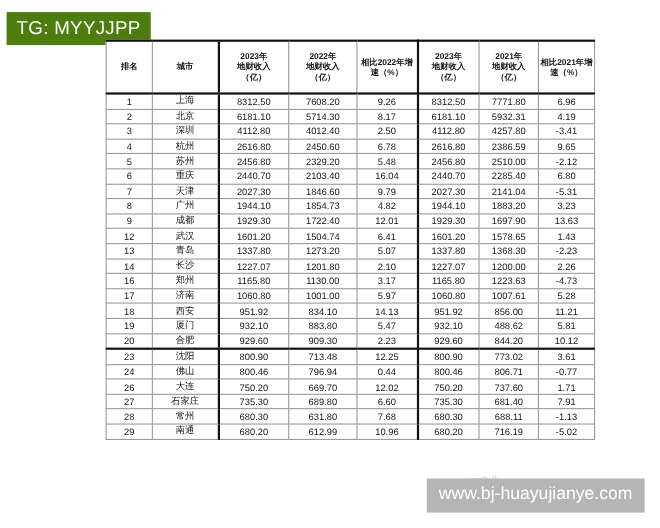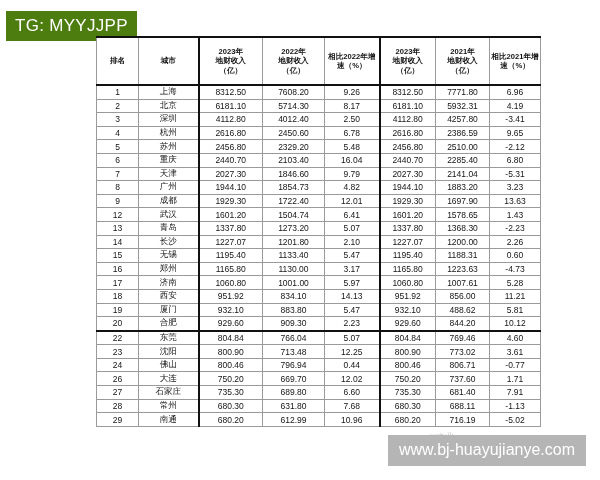--- a/index.html
+++ b/index.html
@@ -295,30 +295,20 @@
           <td class="c-rank">14</td>
           <td class="c-city">长沙</td>
           <td class="bold vl-left">1227.07</td>
           <td class="bold">1201.80</td>
           <td class="vl-right">2.10</td>
           <td>1227.07</td>
           <td>1200.00</td>
           <td>2.26</td>
         </tr>
         <tr>
-          <td class="c-rank">15</td>
-          <td class="c-city">无锡</td>
-          <td class="bold vl-left">1195.40</td>
-          <td class="bold">1133.40</td>
-          <td class="vl-right">5.47</td>
-          <td>1195.40</td>
-          <td>1188.31</td>
-          <td>0.60</td>
-        </tr>
-        <tr>
           <td class="c-rank">16</td>
           <td class="c-city">郑州</td>
           <td class="bold vl-left">1165.80</td>
           <td class="bold">1130.00</td>
           <td class="vl-right">3.17</td>
           <td>1165.80</td>
           <td>1223.63</td>
           <td class="faded">-4.73</td>
         </tr>
         <tr>
@@ -355,30 +345,20 @@
           <td class="c-rank">20</td>
           <td class="c-city">合肥</td>
           <td class="bold vl-left">929.60</td>
           <td class="bold">909.30</td>
           <td class="vl-right">2.23</td>
           <td>929.60</td>
           <td>844.20</td>
           <td class="bold ">10.12</td>
         </tr>
         <tr>
-          <td class="c-rank">22</td>
-          <td class="c-city">东莞</td>
-          <td class="bold vl-left">804.84</td>
-          <td class="bold">766.04</td>
-          <td class="vl-right">5.07</td>
-          <td>804.84</td>
-          <td>769.46</td>
-          <td>4.60</td>
-        </tr>
-        <tr>
           <td class="c-rank">23</td>
           <td class="c-city">沈阳</td>
           <td class="bold vl-left">800.90</td>
           <td class="bold">713.48</td>
           <td class="vl-right bold">12.25</td>
           <td>800.90</td>
           <td>773.02</td>
           <td>3.61</td>
         </tr>
         <tr>

